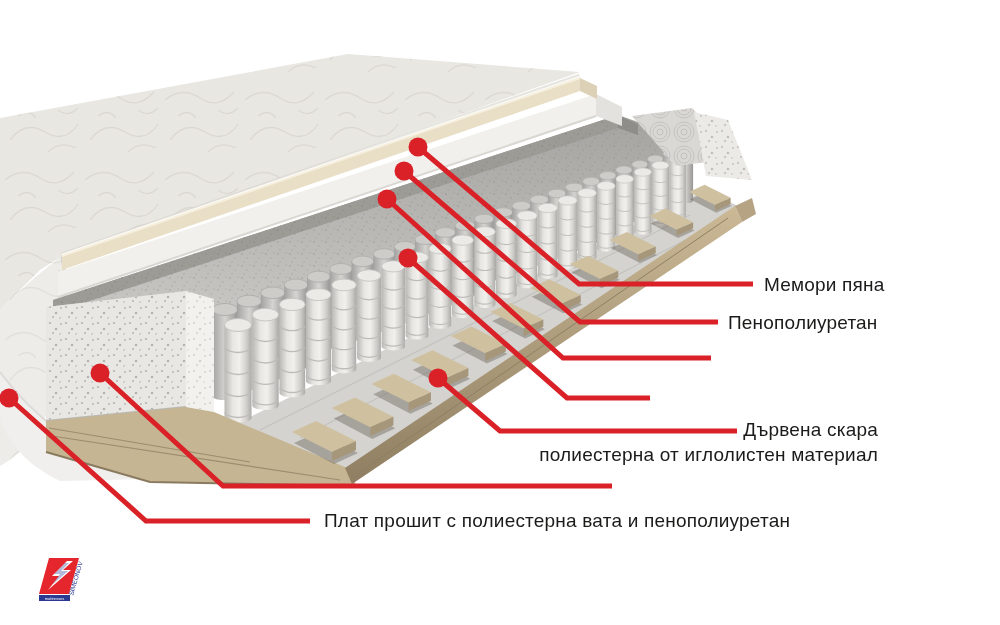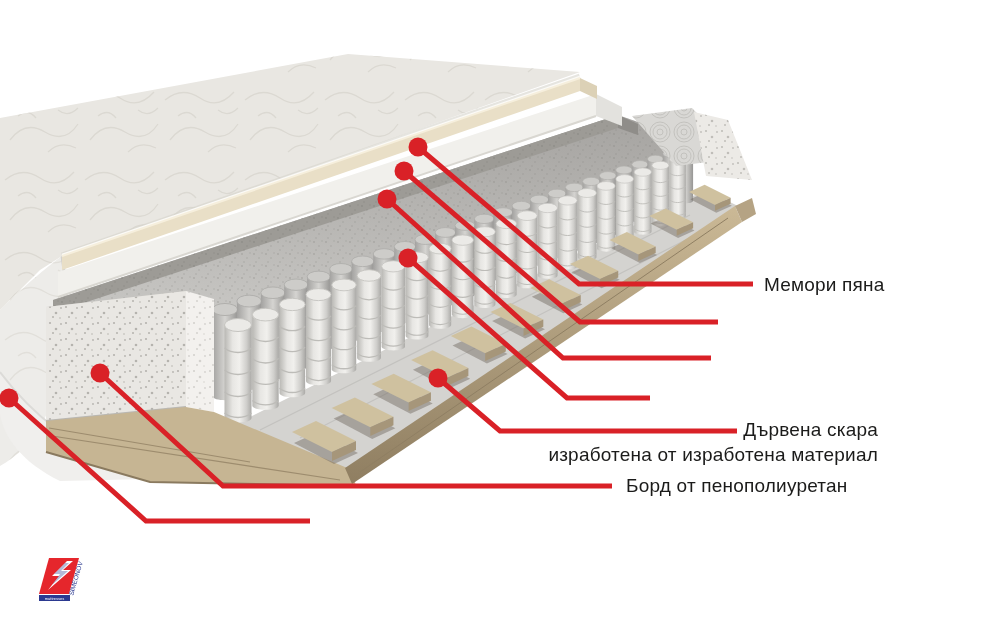--- a/index.html
+++ b/index.html
@@ -232,25 +232,26 @@
     <circle cx="404" cy="171" r="9.5"></circle>
     <circle cx="387" cy="199" r="9.5"></circle>
     <circle cx="408" cy="258" r="9.5"></circle>
     <circle cx="438" cy="378" r="9.5"></circle>
     <circle cx="100" cy="373" r="9.5"></circle>
     <circle cx="9" cy="398" r="9.5"></circle>
   </g>
 </svg>
 
 <div class="callout-label" style="left:764px;top:272px">Мемори пяна</div>
+<div class="callout-label" style="left:728px;top:310px">Пенополиуретан</div>
 <div class="callout-label two-line" style="right:122px;top:417px">
   <div>Дървена скара</div>
-  <div>изработена от изработена материал</div>
+  <div>полиестерна от иглолистен материал</div>
 </div>
-<div class="callout-label" style="left:626px;top:473px">Борд от пенополиуретан</div>
+<div class="callout-label" style="left:324px;top:508px">Плат прошит с полиестерна вата и пенополиуретан</div>
 
 <div class="logo">
   <svg class="logo-mark" width="52" height="48" viewBox="0 0 52 48">
     <polygon points="11,1 41,1 31,37 1,37" fill="#e5262c"></polygon>
     <path d="M29,4 L14,19 L21,19 L10,33 L33,13 L25,13 L35,4 Z" fill="#ffffff"></path>
     <path d="M27,6 L16,17 L22,17 L14,28 L30,14 L23,14 L31,6 Z" fill="#2b3990" opacity=".35"></path>
     <rect x="1" y="38" width="31" height="6" fill="#2b3990"></rect>
     <text x="16.5" y="42.6" font-size="4" fill="#ffffff" text-anchor="middle" font-family="Liberation Sans, sans-serif">mattresses</text>
     <text x="40" y="22" font-size="6.5" fill="#2b3990" text-anchor="middle" font-family="Liberation Sans, sans-serif" transform="rotate(-74 40 22)">SIMEONOV</text>
   </svg>

